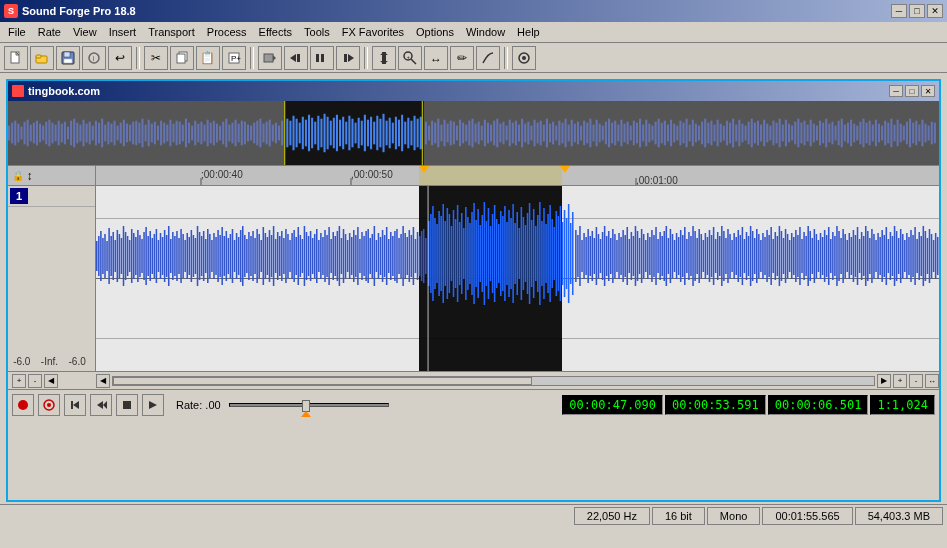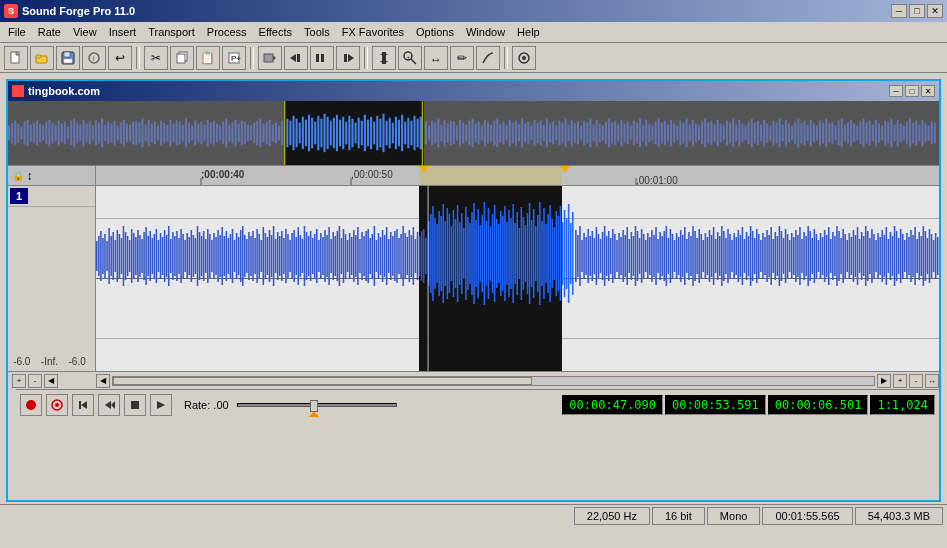--- a/index.html
+++ b/index.html
@@ -197,21 +197,20 @@
 
     
     #transport-bar {
       height: 30px;
       background: #d4d0c8;
       border-top: 1px solid #808080;
       display: flex;
       align-items: center;
       padding: 0 4px;
       gap: 4px;
-      margin-left: 8px;
     }
     .transport-btn {
       width: 22px;
       height: 22px;
       background: #d4d0c8;
       border: 1px solid #808080;
       display: flex;
       align-items: center;
       justify-content: center;
       cursor: pointer;
@@ -285,21 +284,21 @@
       background: #d4d0c8;
       border: 1px solid #808080;
     }
   </style>
 </head>
 <body>
 
 <div id="title-bar">
   <div id="title-left">
     <div id="title-icon">S</div>
-    <span id="title-text">Sound Forge Pro 11.0</span>
+    <span id="title-text">Sound Forge Pro 18.8</span>
   </div>
   <div id="title-buttons">
     <div class="title-btn">─</div>
     <div class="title-btn">□</div>
     <div class="title-btn">✕</div>
   </div>
 </div>
 
 <div id="menu-bar">
   <span class="menu-item">File</span>
@@ -754,21 +753,21 @@
         <div style="font-size:10px; cursor:pointer;">🔒</div>
         <div style="font-size:12px; cursor:pointer;">↕</div>
       </div>
 
       <div style="flex:1; position:relative; overflow:hidden;">
 
         <div style="position:absolute; left:323px; top:0; width:143px; height:100%; background:rgba(200,180,50,0.3);">
         </div>
         <div style="position:absolute; left:323px; top:0; width:0; height:0; border-left:5px solid transparent; border-right:5px solid transparent; border-top:7px solid #ffaa00;"></div>
         <div style="position:absolute; left:464px; top:0; width:0; height:0; border-left:5px solid transparent; border-right:5px solid transparent; border-top:7px solid #ffaa00;"></div>
-        <span style="position:absolute; left:105px; top:3px; font-size:10px; color:#333;font-weight:bold;">;00:00:40</span>
+        <span style="position:absolute; left:105px; top:3px; font-size:10px; color:#333;">;00:00:40</span>
         <span style="position:absolute; left:255px; top:3px; font-size:10px; color:#333;">,00:00:50</span>
         <span style="position:absolute; left:540px; top:9px; font-size:10px; color:#333;">,00:01:00</span>
 
         <svg style="position:absolute;left:0;top:0;width:100%;height:100%;" preserveAspectRatio="none">
           <line x1="105" y1="12" x2="105" y2="20" stroke="#555" stroke-width="1"></line>
           <line x1="255" y1="12" x2="255" y2="20" stroke="#555" stroke-width="1"></line>
           <line x1="540" y1="12" x2="540" y2="20" stroke="#555" stroke-width="1"></line>
         </svg>
       </div>
     </div>

